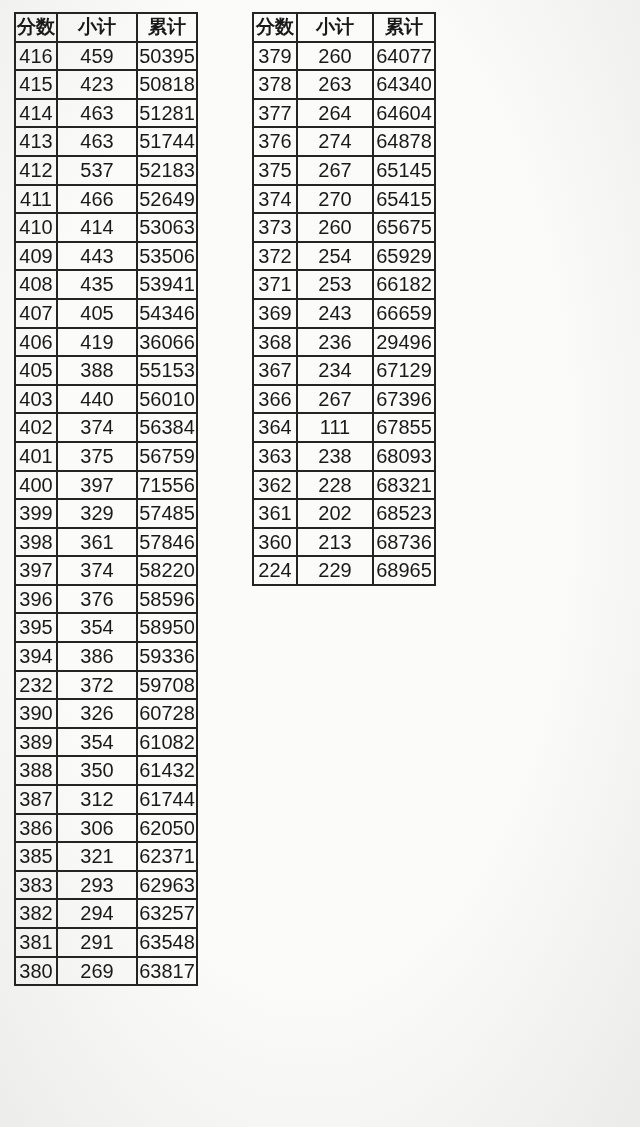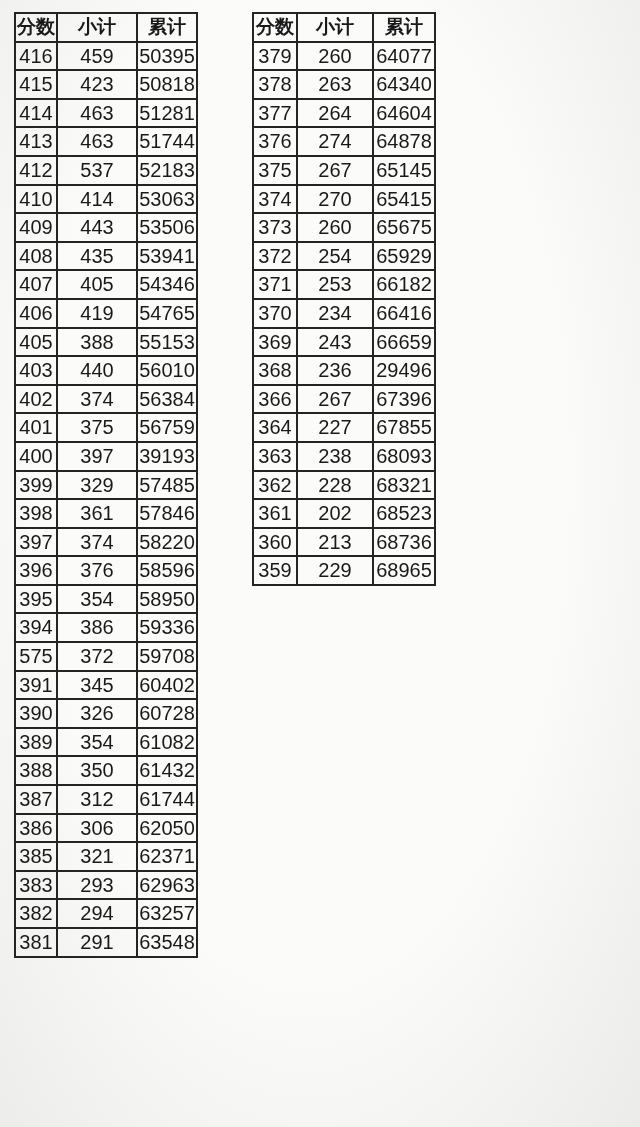--- a/index.html
+++ b/index.html
@@ -76,20 +76,25 @@
         <td class="c0">413</td>
         <td class="c1">463</td>
         <td class="c2">51744</td>
       </tr>
       <tr>
         <td class="c0">412</td>
         <td class="c1">537</td>
         <td class="c2">52183</td>
       </tr>
       <tr>
+        <td class="c0">411</td>
+        <td class="c1">466</td>
+        <td class="c2">52649</td>
+      </tr>
+      <tr>
         <td class="c0">410</td>
         <td class="c1">414</td>
         <td class="c2">53063</td>
       </tr>
       <tr>
         <td class="c0">409</td>
         <td class="c1">443</td>
         <td class="c2">53506</td>
       </tr>
       <tr>
@@ -98,21 +103,21 @@
         <td class="c2">53941</td>
       </tr>
       <tr>
         <td class="c0">407</td>
         <td class="c1">405</td>
         <td class="c2">54346</td>
       </tr>
       <tr>
         <td class="c0">406</td>
         <td class="c1">419</td>
-        <td class="c2">54765</td>
+        <td class="c2">36066</td>
       </tr>
       <tr>
         <td class="c0">405</td>
         <td class="c1">388</td>
         <td class="c2">55153</td>
       </tr>
       <tr>
         <td class="c0">403</td>
         <td class="c1">440</td>
         <td class="c2">56010</td>
@@ -123,21 +128,21 @@
         <td class="c2">56384</td>
       </tr>
       <tr>
         <td class="c0">401</td>
         <td class="c1">375</td>
         <td class="c2">56759</td>
       </tr>
       <tr>
         <td class="c0">400</td>
         <td class="c1">397</td>
-        <td class="c2">39193</td>
+        <td class="c2">71556</td>
       </tr>
       <tr>
         <td class="c0">399</td>
         <td class="c1">329</td>
         <td class="c2">57485</td>
       </tr>
       <tr>
         <td class="c0">398</td>
         <td class="c1">361</td>
         <td class="c2">57846</td>
@@ -156,28 +161,23 @@
         <td class="c0">395</td>
         <td class="c1">354</td>
         <td class="c2">58950</td>
       </tr>
       <tr>
         <td class="c0">394</td>
         <td class="c1">386</td>
         <td class="c2">59336</td>
       </tr>
       <tr>
-        <td class="c0">575</td>
+        <td class="c0">232</td>
         <td class="c1">372</td>
         <td class="c2">59708</td>
-      </tr>
-      <tr>
-        <td class="c0">391</td>
-        <td class="c1">345</td>
-        <td class="c2">60402</td>
       </tr>
       <tr>
         <td class="c0">390</td>
         <td class="c1">326</td>
         <td class="c2">60728</td>
       </tr>
       <tr>
         <td class="c0">389</td>
         <td class="c1">354</td>
         <td class="c2">61082</td>
@@ -209,20 +209,25 @@
       </tr>
       <tr>
         <td class="c0">382</td>
         <td class="c1">294</td>
         <td class="c2">63257</td>
       </tr>
       <tr>
         <td class="c0">381</td>
         <td class="c1">291</td>
         <td class="c2">63548</td>
+      </tr>
+      <tr>
+        <td class="c0">380</td>
+        <td class="c1">269</td>
+        <td class="c2">63817</td>
       </tr>
     </tbody>
 </table>
 
 <table class="score-table right">
   <thead>
     <tr>
         <th class="c0">分数</th>
         <th class="c1">小计</th>
         <th class="c2">累计</th>
@@ -268,42 +273,42 @@
         <td class="c0">372</td>
         <td class="c1">254</td>
         <td class="c2">65929</td>
       </tr>
       <tr>
         <td class="c0">371</td>
         <td class="c1">253</td>
         <td class="c2">66182</td>
       </tr>
       <tr>
-        <td class="c0">370</td>
-        <td class="c1">234</td>
-        <td class="c2">66416</td>
-      </tr>
-      <tr>
         <td class="c0">369</td>
         <td class="c1">243</td>
         <td class="c2">66659</td>
       </tr>
       <tr>
         <td class="c0">368</td>
         <td class="c1">236</td>
         <td class="c2">29496</td>
       </tr>
       <tr>
+        <td class="c0">367</td>
+        <td class="c1">234</td>
+        <td class="c2">67129</td>
+      </tr>
+      <tr>
         <td class="c0">366</td>
         <td class="c1">267</td>
         <td class="c2">67396</td>
       </tr>
       <tr>
         <td class="c0">364</td>
-        <td class="c1">227</td>
+        <td class="c1">111</td>
         <td class="c2">67855</td>
       </tr>
       <tr>
         <td class="c0">363</td>
         <td class="c1">238</td>
         <td class="c2">68093</td>
       </tr>
       <tr>
         <td class="c0">362</td>
         <td class="c1">228</td>
@@ -313,18 +318,18 @@
         <td class="c0">361</td>
         <td class="c1">202</td>
         <td class="c2">68523</td>
       </tr>
       <tr>
         <td class="c0">360</td>
         <td class="c1">213</td>
         <td class="c2">68736</td>
       </tr>
       <tr>
-        <td class="c0">359</td>
+        <td class="c0">224</td>
         <td class="c1">229</td>
         <td class="c2">68965</td>
       </tr>
     </tbody>
 </table>
 
 </body></html>

